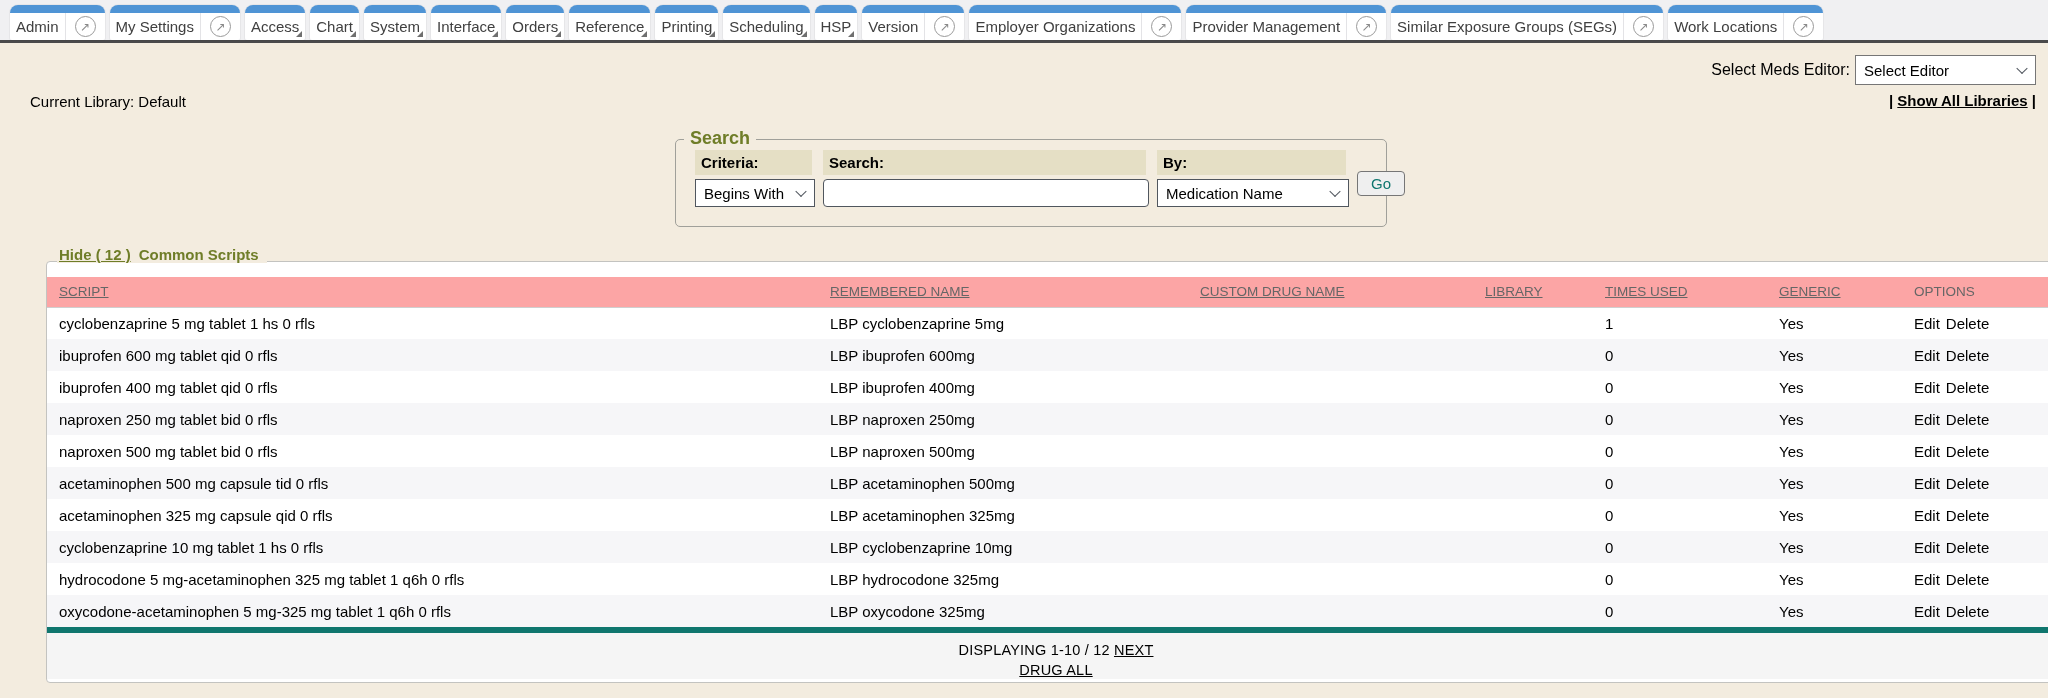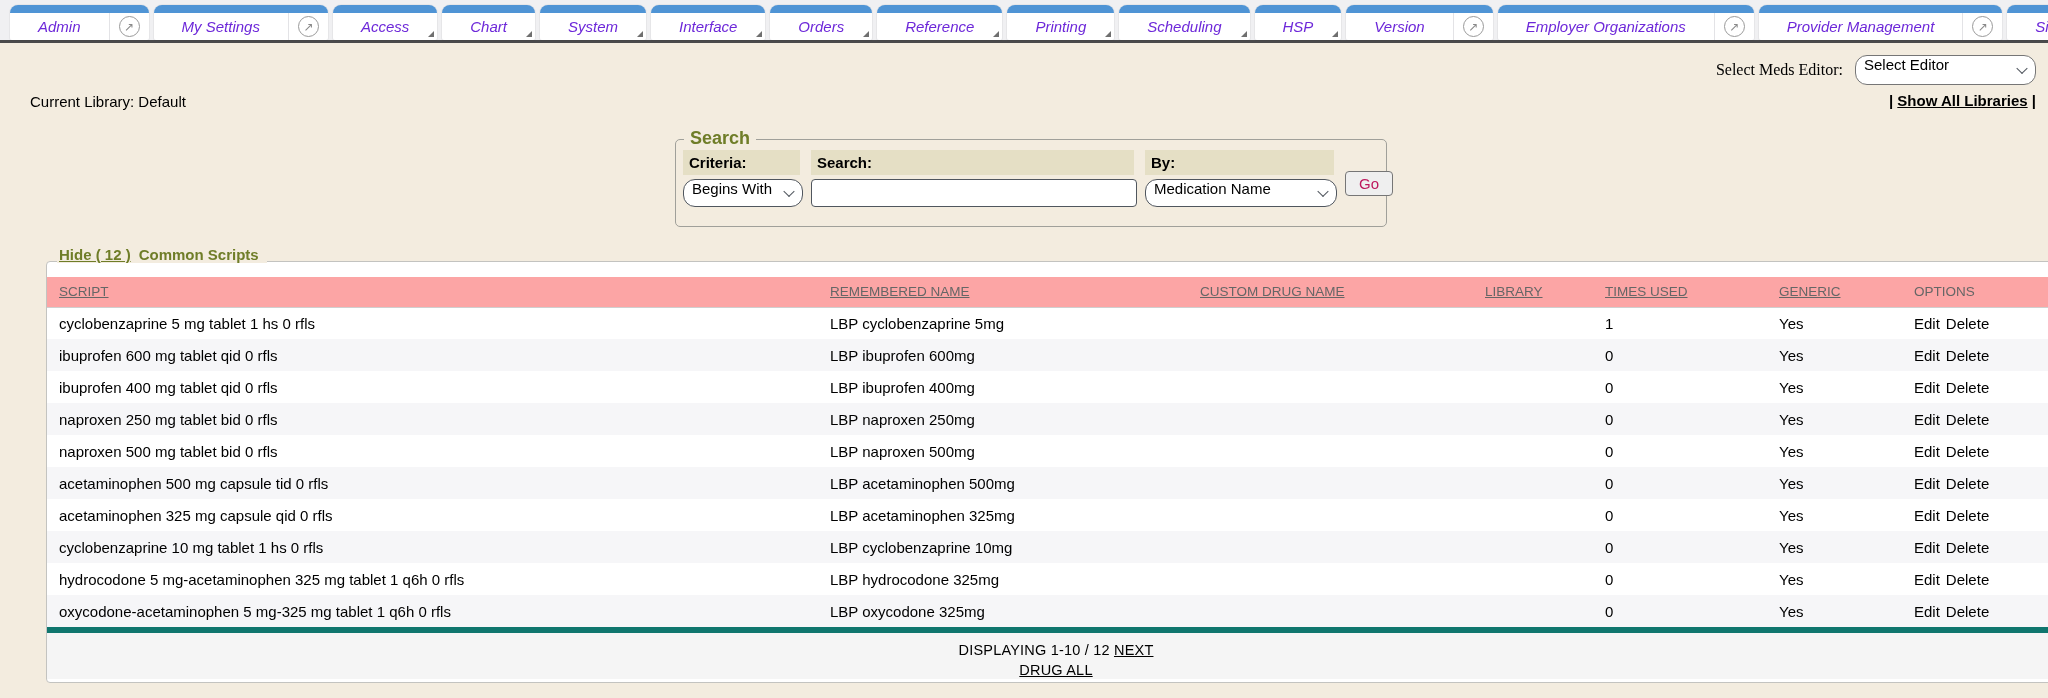--- a/index.html
+++ b/index.html
@@ -19,45 +19,45 @@
   }
   .tab {
     position:relative; display:inline-flex; align-items:stretch;
     height:35px; margin-right:5px; background:#fff;
     border-top:8px solid #4f94d5;
     border-radius:8px 8px 2px 2px;
     box-shadow:0 0 0 1px rgba(0,0,0,0.04);
     cursor:pointer; flex:0 0 auto;
   }
   .tab .tab-label {
-    display:flex; align-items:center; padding:0 28px;
-    font-size:15px; color:#6d28d9;font-style:italic;
+    display:flex; align-items:center; padding:0 6px;
+    font-size:15px; color:#404040;
   }
   .tab .tab-divider { width:1px; background:#e3e3e6; }
   .tab .tab-ext {
     display:flex; align-items:center; padding:0 9px;
   }
   .ext-circle {
     width:21px; height:21px; border:1.5px solid #9a9a9a; border-radius:50%;
     display:flex; align-items:center; justify-content:center;
     font-size:12px; color:#8a8a8a; line-height:1;
   }
   .tab .corner-tri {
     position:absolute; right:3px; bottom:3px; width:0; height:0;
     border-left:6px solid transparent; border-bottom:6px solid #6f6f6f;
   }
   
   .content { position:relative; width:2048px; height:655px; }
   .current-library { position:absolute; left:30px; top:50px; font-size:15px; }
   .top-right { position:absolute; right:12px; top:12px; text-align:right; }
   .meds-editor-row { display:flex; align-items:center; justify-content:flex-end; }
-  .meds-editor-row .lbl { font-size:16px; margin-right:12px;font-family:Liberation Serif, serif; }
+  .meds-editor-row .lbl { font-size:16px; margin-right:5px; }
   .sel {
-    position:relative; background:#fff; border:1px solid #767676; border-radius:12px;
-    display:inline-flex; align-items:flex-start; font-size:15px;
+    position:relative; background:#fff; border:1px solid #767676; border-radius:0;
+    display:inline-flex; align-items:center; font-size:15px;
     padding:0 26px 0 8px; cursor:pointer;
   }
   .sel .chev {
     position:absolute; right:9px; top:50%;
     width:8px; height:8px; border-right:1.6px solid #50565e; border-bottom:1.6px solid #50565e;
     transform:translateY(-70%) rotate(45deg);
   }
   .sel-meds { width:181px; height:30px; }
   .show-all-row { margin-top:7px; font-size:15px; font-weight:bold; }
   .show-all-row .pipe { font-weight:bold; text-decoration:none; }
@@ -67,33 +67,33 @@
     position:absolute; left:675px; top:96px; width:712px; height:88px;
     border:1px solid #a0a09a; border-radius:5px;
     padding:10px 7px 0 7px;
   }
   .search-legend {
     position:absolute; top:-12px; left:8px; background:#f3ecdf; padding:0 6px;
     color:#6f7d28; font-size:18px; font-weight:bold;
   }
   .search-grid {
     display:grid; grid-template-columns:120px 326px 192px 48px;
-    column-gap:8px; row-gap:4px; align-items:start;
+    column-gap:8px; row-gap:4px; align-items:start;margin-left:12px;
   }
   .fld-label {
     background:#e5dfc5; font-size:15px; font-weight:bold;
     padding:4px 0 4px 6px; margin-right:3px;
   }
   .sel-small { height:28px; font-size:15px; width:100%; border-color:#50565e; }
   .txt-input {
     width:100%; height:28px; border:1px solid #50565e; border-radius:4px;
     font-size:15px; padding:0 6px; background:#fff; font-family:inherit;
   }
   .go-btn {
-    font-family:inherit; font-size:15px; color:#be185d;
+    font-family:inherit; font-size:15px; color:#0f766e;
     background:#efefef; border:1px solid #767676; border-radius:4px;
     padding:3px 2px; cursor:pointer; transform:translateY(-8px);
   }
   
   .scripts-box {
     position:absolute; left:18px; top:218px; width:2020px; height:422px;
     background:#fff; border:1px solid #c3c3c0; border-radius:4px;
     padding-top:15px;
     margin-left:28px;
   }

